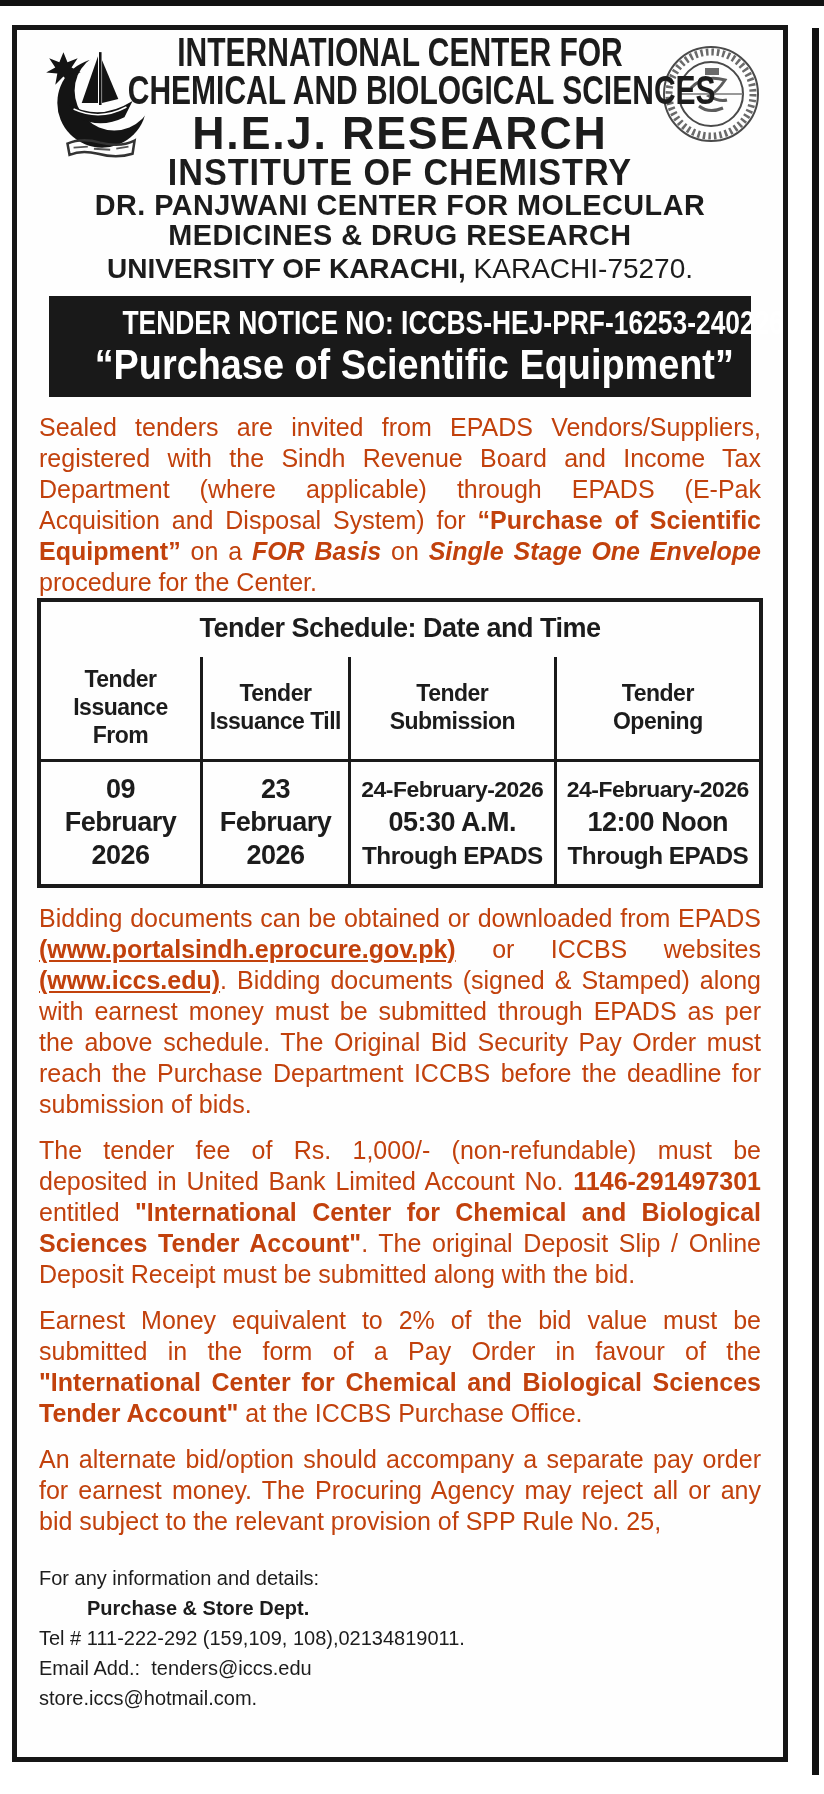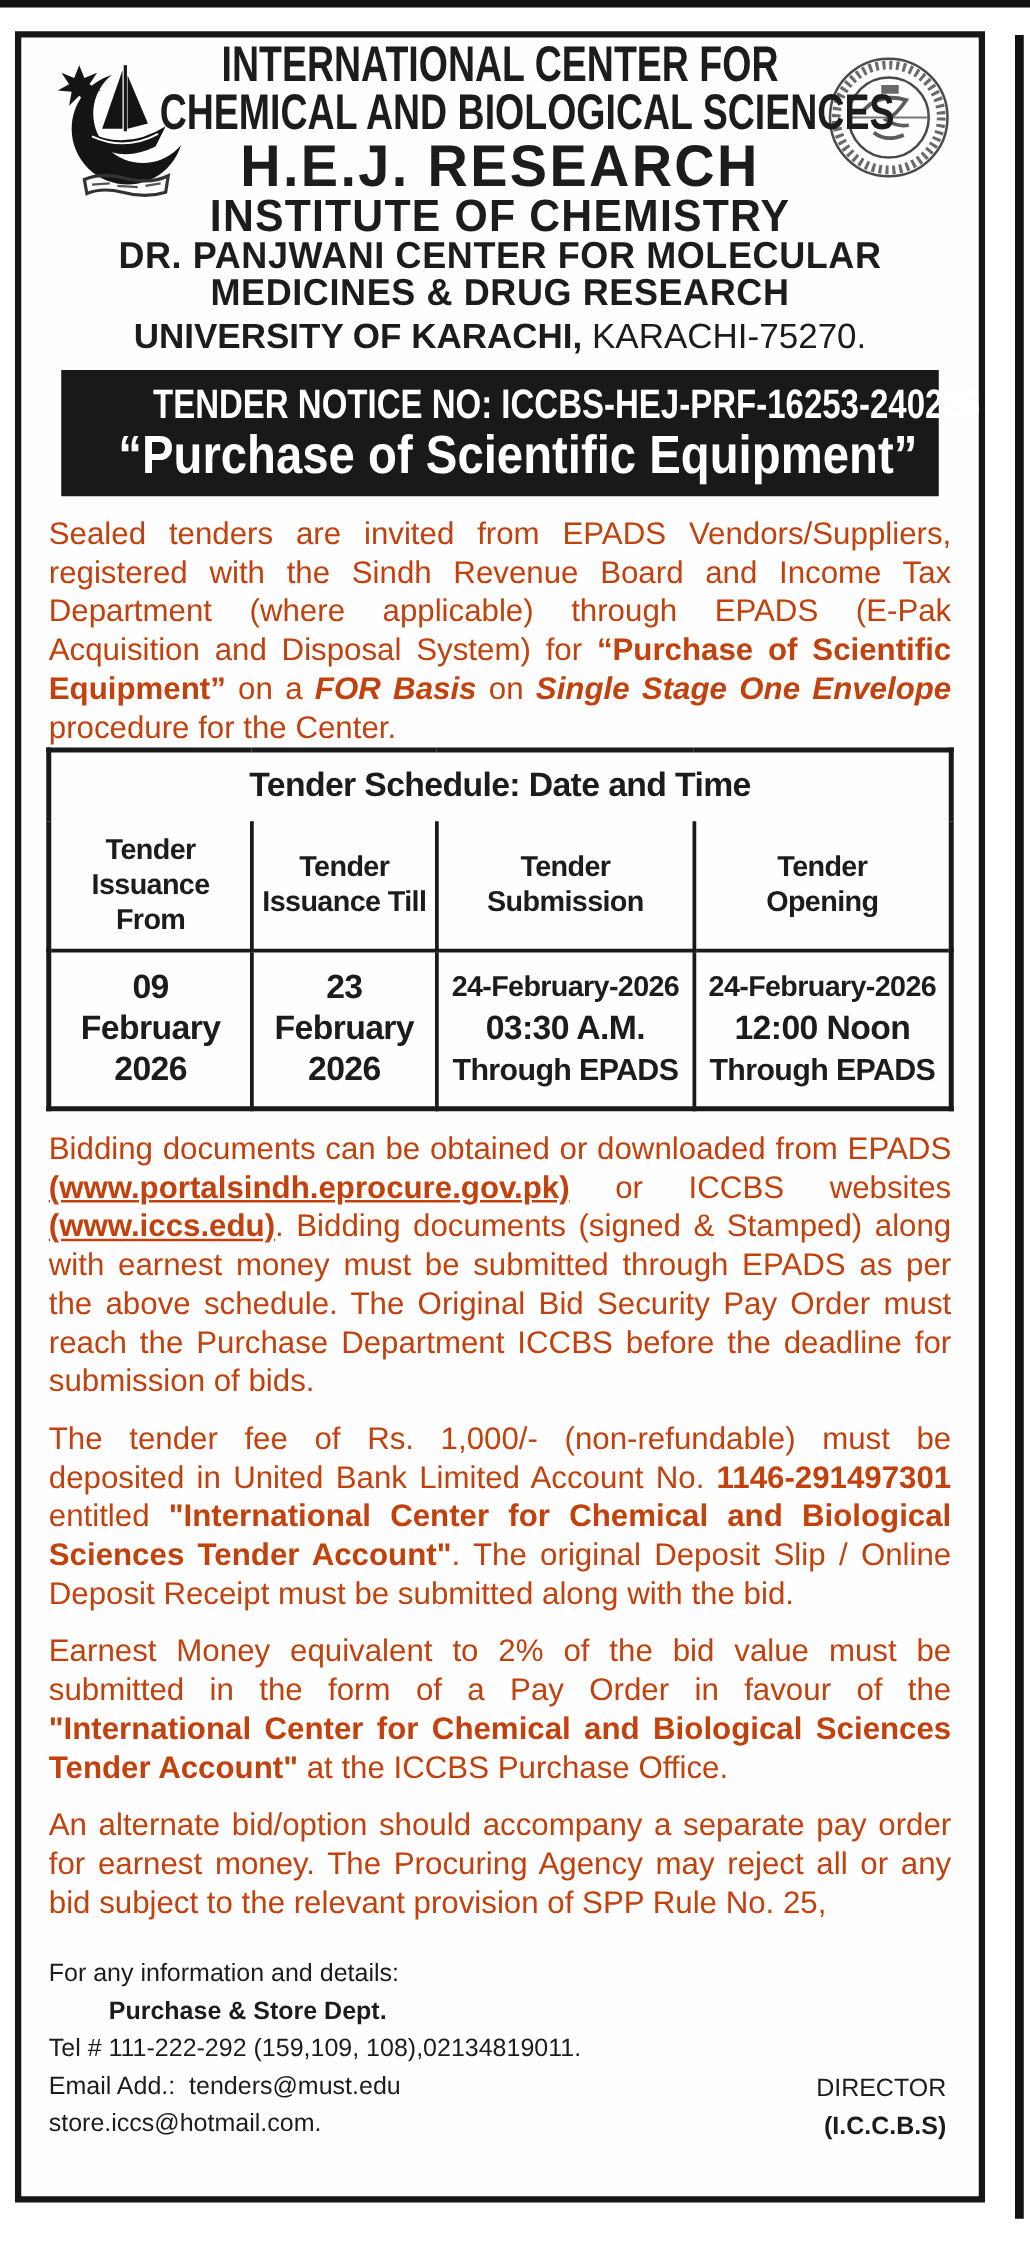--- a/index.html
+++ b/index.html
@@ -148,39 +148,35 @@
 Opening</th>
     </tr>
     <tr>
       <td><span>09
 February
 2026</span></td>
       <td><span>23
 February
 2026</span></td>
       <td><span style="font-size: 0.85em;">24-February-2026
-</span><span>03:30 A.M.
+</span><span>05:30 A.M.
 </span><span style="font-size: 0.9em;">Through EPADS</span></td>
       <td><span style="font-size: 0.85em;">24-February-2026
 </span><span>12:00 Noon
 </span><span style="font-size: 0.9em;">Through EPADS</span></td>
     </tr>
   </tbody>
     </table>
 
   <p class="para"><span>Bidding documents can be obtained or downloaded from EPADS </span><span style="font-weight: 800; text-decoration: underline;">(www.portalsindh.eprocure.gov.pk)</span><span> or ICCBS websites </span><span style="font-weight: 800; text-decoration: underline;">(www.iccs.edu)</span><span>. Bidding documents (signed &amp; Stamped) along with earnest money must be submitted through EPADS as per the above schedule. The Original Bid Security Pay Order must reach the Purchase Department ICCBS before the deadline for submission of bids.</span></p>
   <p class="para"><span>The tender fee of Rs. 1,000/- (non-refundable) must be deposited in United Bank Limited Account No. </span><span style="font-weight: 800;">1146-291497301</span><span> entitled </span><span style="font-weight: 800;">"International Center for Chemical and Biological Sciences Tender Account"</span><span>. The original Deposit Slip / Online Deposit Receipt must be submitted along with the bid.</span></p>
   <p class="para"><span>Earnest Money equivalent to 2% of the bid value must be submitted in the form of a Pay Order in favour of the </span><span style="font-weight: 800;">"International Center for Chemical and Biological Sciences Tender Account"</span><span> at the ICCBS Purchase Office.</span></p>
   <p class="para"><span>An alternate bid/option should accompany a separate pay order for earnest money. The Procuring Agency may reject all or any bid subject to the relevant provision of SPP Rule No. 25,</span></p>
 
   <div class="footer">
     <div class="ft-line">For any information and details:</div>
     <div class="ft-line ft-bold">Purchase &amp; Store Dept.</div>
     <div class="ft-line">Tel # 111-222-292 (159,109, 108),02134819011.</div>
-    <div class="ft-line">Email Add.:  tenders@must.edu</div>
+    <div class="ft-line">Email Add.:  tenders@iccs.edu</div>
     <div class="ft-line">store.iccs@hotmail.com.</div>
-    <div class="signatory">
-      <div>DIRECTOR</div>
-      <div class="sig-org">(I.C.C.B.S)</div>
-    </div>
   </div>
 
 </div>
 
 </body></html>

